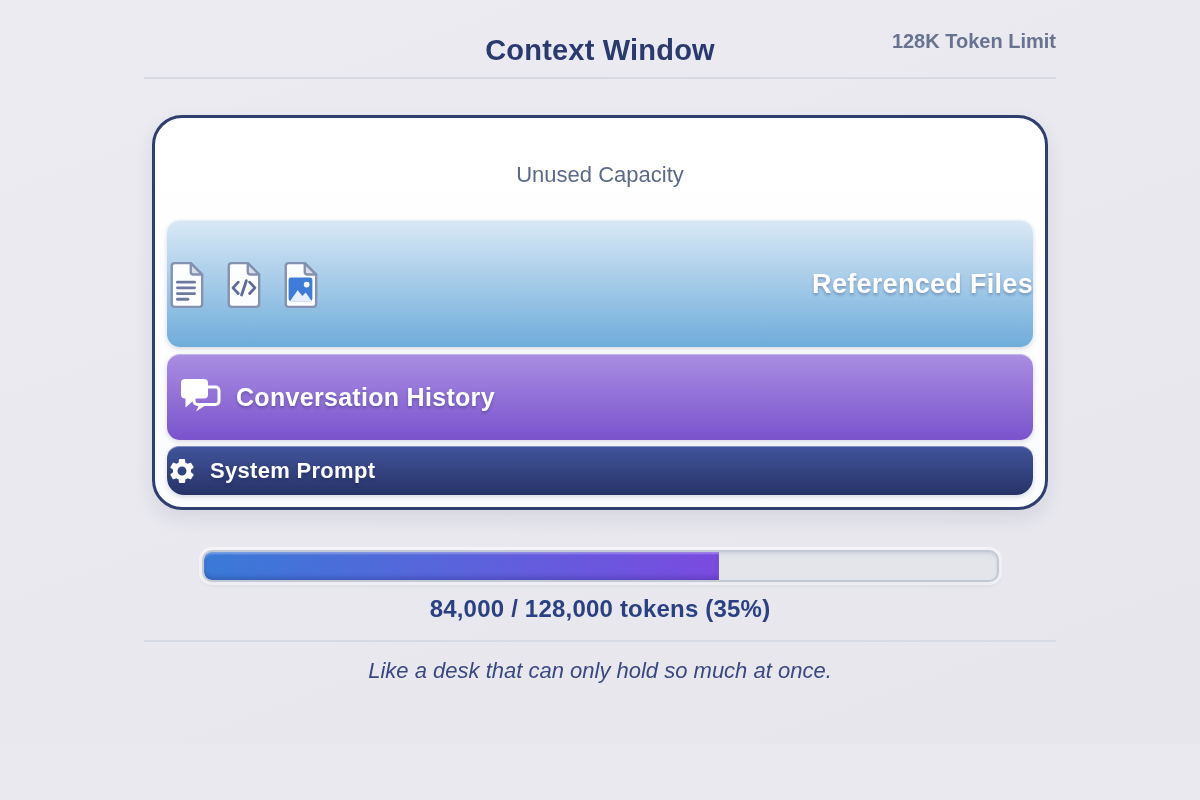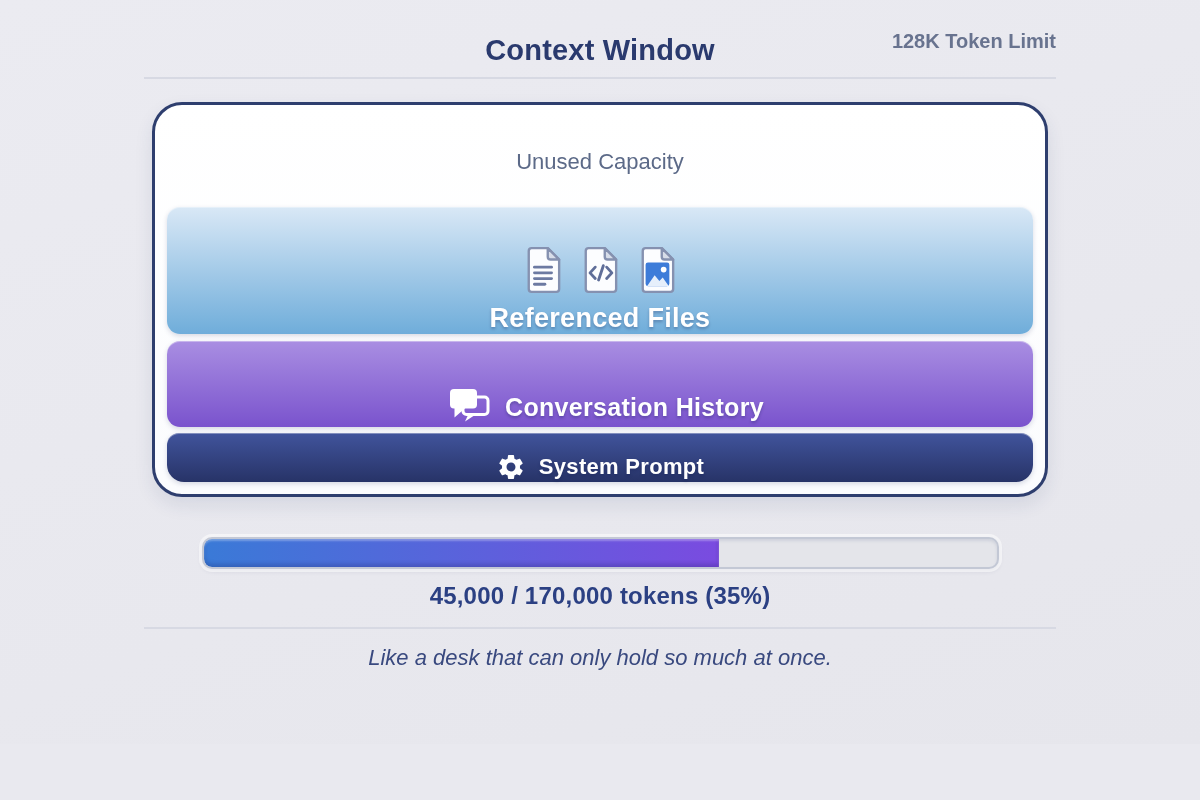--- a/index.html
+++ b/index.html
@@ -30,21 +30,21 @@
   .token-limit {
     position: absolute;
     right: 0; bottom: 24px;
     font-size: 20px;
     font-weight: 600;
     color: #68738f;
   }
 
   
   .card {
-    margin-top: 23px;
+    margin-top: 36px;
     margin-left: auto; margin-right: auto;
     width: 896px;
     height: 395px;
     background: linear-gradient(180deg, #ffffff, #fbfcfe);
     border: 3px solid #2e3e6e;
     border-radius: 30px;
     padding: 12px;
     box-shadow: 0 8px 18px rgba(44, 56, 105, 0.10);
     display: flex;
     flex-direction: column;
@@ -54,23 +54,23 @@
     display: flex;
     align-items: center;
     justify-content: center;
     font-size: 22px;
     font-weight: 500;
     color: #5c6a88;
   }
   .section {
     border-radius: 13px;
     display: flex;
-    flex-direction: column;
+    flex-direction: row;
     align-items: center;
-    justify-content: flex-end;
+    justify-content: space-between;
     color: #ffffff;
     box-shadow: inset 0 1px 0 rgba(255,255,255,0.35), 0 2px 5px rgba(44,56,105,0.18);
   }
   .sec-files { height: 127px; margin-bottom: 7px; gap: 9px; padding-top: 2px; }
   .sec-convo { height: 86px; margin-bottom: 6px; }
   .sec-sys   { height: 49px; border-radius: 12px 12px 17px 17px; }
   .icons-row { display: flex; gap: 19px; align-items: center; }
   .sec-row { display: flex; align-items: center; gap: 13px; }
   .sec-label {
     font-weight: 800;
@@ -203,20 +203,20 @@
           </span>
           <span class="sec-label lbl-sys">System Prompt</span>
         </div>
       </div>
     </div>
 
     <div class="usage-bar">
       <div class="usage-fill" style="width: 65%; background: linear-gradient(90deg, rgb(58, 122, 215), rgb(122, 75, 224));"></div>
     </div>
 
-    <div class="usage-label">45,000 / 170,000 tokens (35%)</div>
+    <div class="usage-label">84,000 / 128,000 tokens (35%)</div>
 
     <div class="footer-divider"></div>
 
     <div class="caption">Like a desk that can only hold so much at once.</div>
 
   </div>
 </div>
 
 </body></html>

